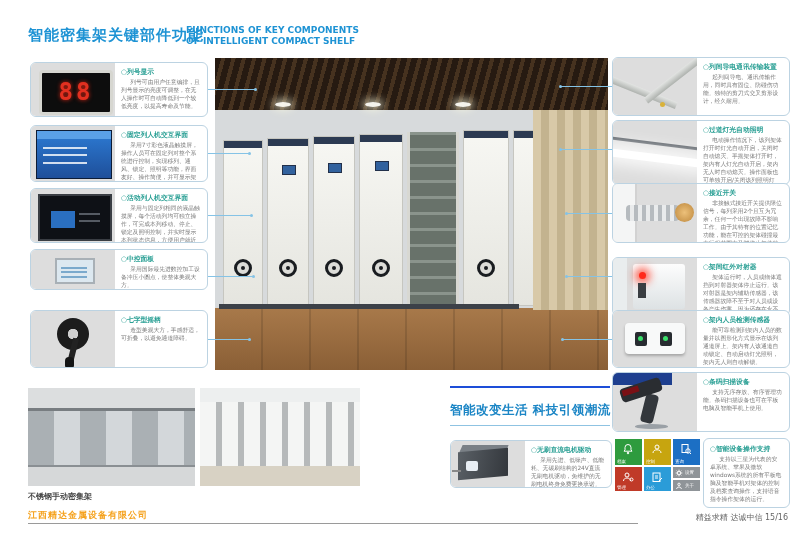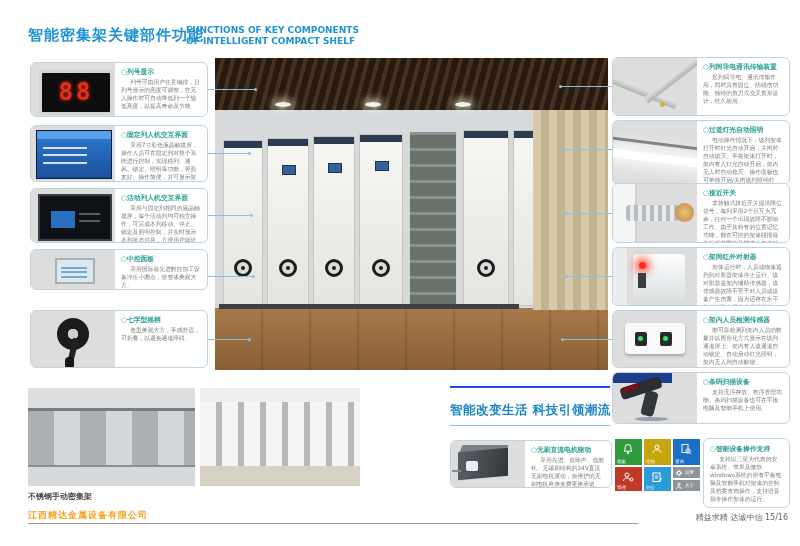--- a/index.html
+++ b/index.html
@@ -304,21 +304,21 @@
       <div class="panel"></div>
         <div class="cyl"></div>
         <div class="tip"></div>
     </div>
     <div class="tx">
         <p class="c-title">○接近开关</p>
       <p class="c-body">非接触式接近开关提供限位信号，每列采用2个且互为冗余，任何一个出现故障不影响工作。由于其特有的位置记忆功能，能在可控的架体碰撞最大行程范围内及时停止架体的运行。</p>
       </div>
   </div>
 
-  <div class="card" style="left:612px;top:247px;height:59px">
+  <div class="card" style="left:612px;top:257px;height:59px">
     <div class="ph ph-ir">
       <div class="shelf"></div>
         <div class="box"></div>
         <div class="led"></div>
         <div class="slot"></div>
     </div>
     <div class="tx">
         <p class="c-title">○架间红外对射器</p>
       <p class="c-body">架体运行时，人员或物体遮挡到对射器架体停止运行。该对射器是架内辅助传感器，该传感器故障不至于对人员或设备产生伤害，因为还存在永不失效的防夹压安全保护机制。</p>
       </div>
@@ -329,21 +329,21 @@
       <div class="box"></div>
         <div class="eye" style="left:26%"></div>
         <div class="eye" style="left:56%"></div>
     </div>
     <div class="tx">
         <p class="c-title">○架内人员检测传感器</p>
       <p class="c-body">能可靠检测到架内人员的数量并以图形化方式显示在该列通道屏上。架内有人该通道自动锁定、自动启动灯光照明，架内无人则自动解锁。</p>
       </div>
   </div>
 
-  <div class="card" style="left:612px;top:372px;height:52px">
+  <div class="card" style="left:612px;top:372px;height:60px">
     <div class="ph ph-scan">
       <div class="sign"></div>
         <div class="base"></div>
         <div class="body"></div>
         <div class="head"></div>
         <div class="win"></div>
     </div>
     <div class="tx">
         <p class="c-title">○条码扫描设备</p>
       <p class="c-body">支持无序存放、有序管理功能。条码扫描设备也可在平板电脑及智能手机上使用。</p>

